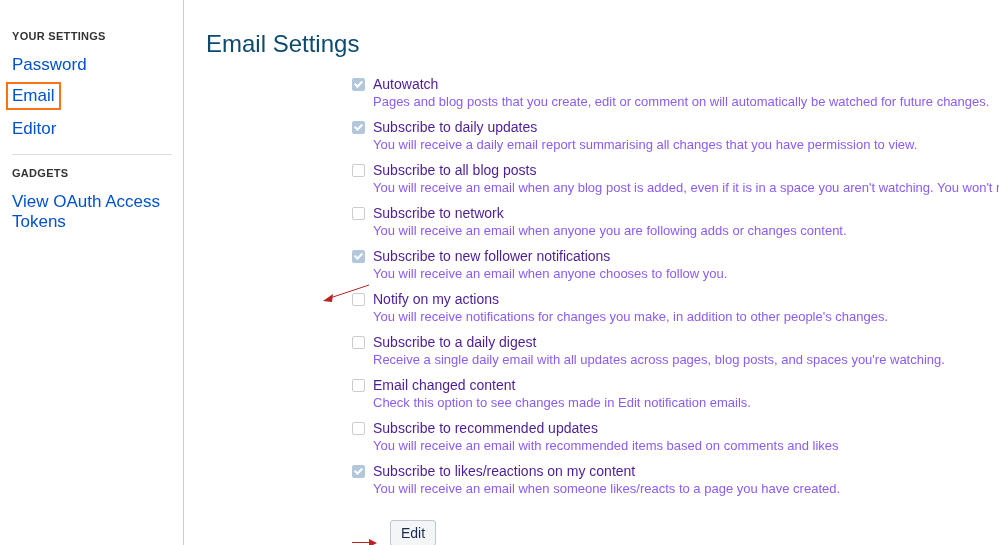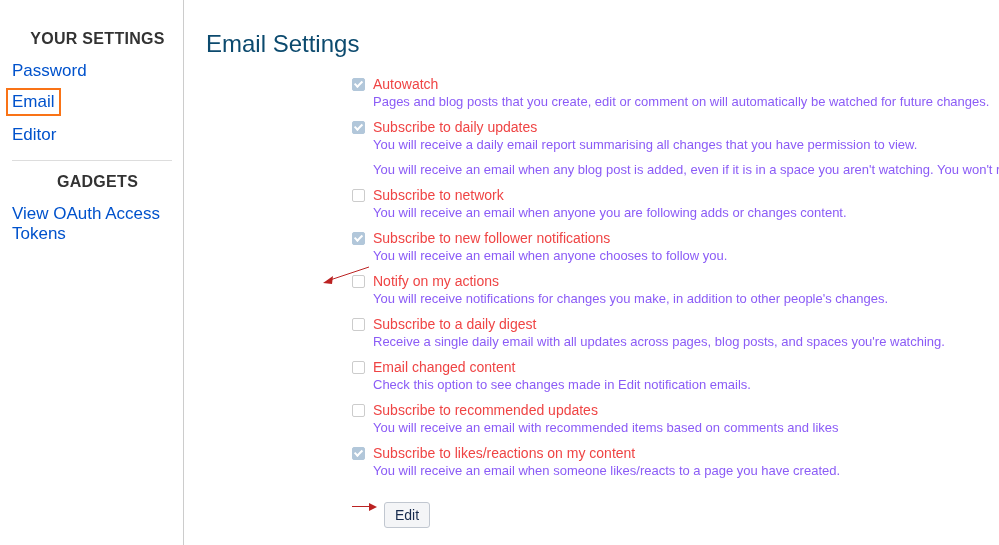--- a/index.html
+++ b/index.html
@@ -10,26 +10,25 @@
       background: #fff;
     }
     .page { display: flex; width: 999px; }
     .sidebar {
       width: 184px;
       padding: 30px 0 0 12px;
       border-right: 1px solid #ccc;
       flex-shrink: 0;
     }
     .sidebar-heading {
-      font-size: 16px;
+      font-size: 11px;
       font-weight: 700;
       letter-spacing: 0.3px;
       color: #333;
       margin-bottom: 10px;
-      text-align: center;
     }
     .sidebar-link {
       display: block;
       color: #0052cc;
       font-size: 17px;
       padding: 3px 0;
       margin-bottom: 4px;
       cursor: pointer;
       width: fit-content;
     }
@@ -78,29 +77,29 @@
       flex-shrink: 0;
     }
     .cbox.checked { background: #b2c7da; border-color: #b2c7da; }
     .cbox.checked::after {
       content: "";
       width: 3px; height: 6px;
       border: solid #fff;
       border-width: 0 2px 2px 0;
       transform: rotate(45deg) translate(-0.5px,-0.5px);
     }
-    .setting-label { color: #ef4444; font-size: 14px; }
+    .setting-label { color: #4c1d95; font-size: 14px; }
     .setting-desc {
       color: #8b5cf6;
       font-size: 13px;
       margin-left: 21px;
       white-space: nowrap;
       overflow: hidden;
     }
-    .edit-row { margin-left: 146px; margin-top: 24px; display: flex; align-items: flex-start; gap: 4px; }
+    .edit-row { margin-left: 146px; margin-top: 24px; display: flex; align-items: flex-end; gap: 10px; }
     .edit-button {
       border: 1px solid #c1c7d0;
       background: #f4f5f7;
       border-radius: 3px;
       padding: 4px 10px;
       font-size: 14px;
       color: #172b4d;
       cursor: pointer;
     }
     .arrow-right {
@@ -157,20 +156,24 @@
           <div class="setting-desc">Pages and blog posts that you create, edit or comment on will automatically be watched for future changes.</div>
         </div>
         <div class="setting-row">
           <div class="setting-head">
             <span class="cbox checked"></span>
             <span class="setting-label">Subscribe to daily updates</span>
           </div>
           <div class="setting-desc">You will receive a daily email report summarising all changes that you have permission to view.</div>
         </div>
         <div class="setting-row">
+          <div class="setting-head">
+            <span class="cbox"></span>
+            <span class="setting-label">Subscribe to all blog posts</span>
+          </div>
           <div class="setting-desc">You will receive an email when any blog post is added, even if it is in a space you aren't watching. You won't receive emails for comments on tho</div>
         </div>
         <div class="setting-row">
           <div class="setting-head">
             <span class="cbox"></span>
             <span class="setting-label">Subscribe to network</span>
           </div>
           <div class="setting-desc">You will receive an email when anyone you are following adds or changes content.</div>
         </div>
         <div class="setting-row">

